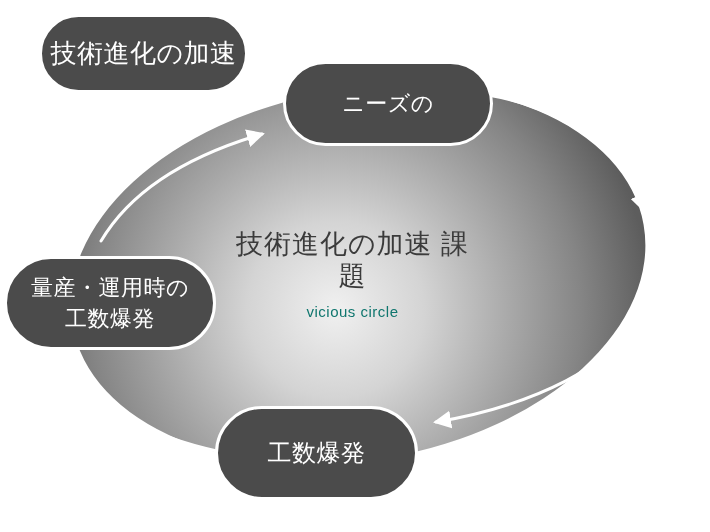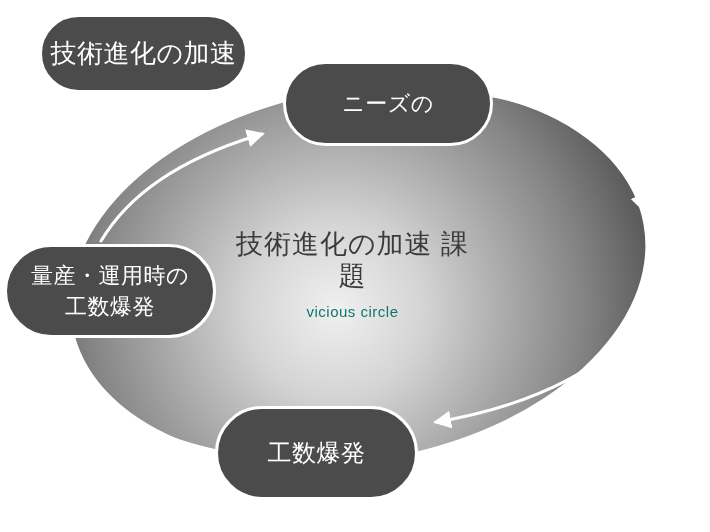--- a/index.html
+++ b/index.html
@@ -35,21 +35,21 @@
     justify-content: center;
     text-align: center;
     line-height: 1.42;
     letter-spacing: 0.5px;
   }
   .node span { display: block; white-space: nowrap; }
   #node-tech-evolution   { left: 39px;  top: 14px;   width: 209px; height: 79px; font-size: 26px; }
   #node-needs            { left: 283px; top: 61px;  width: 210px; height: 85px; font-size: 22px; }
   #node-engineer-shortage{ left: 512px; top: 228px; width: 186px; height: 88px; font-size: 23px; }
   #node-manhour-explosion{ left: 215px; top: 406px; width: 203px; height: 94px; font-size: 24px; }
-  #node-quality-decline  { left: 4px;   top: 244px; width: 212px; height: 94px; font-size: 22px; }
+  #node-quality-decline  { left: 4px;   top: 256px; width: 212px; height: 94px; font-size: 22px; }
   .center-text {
     position: absolute;
     left: 230px;
     top: 228px;
     width: 245px;
     text-align: center;
     color: #3b3b3b;
   }
   .center-title {
     font-size: 27px;

